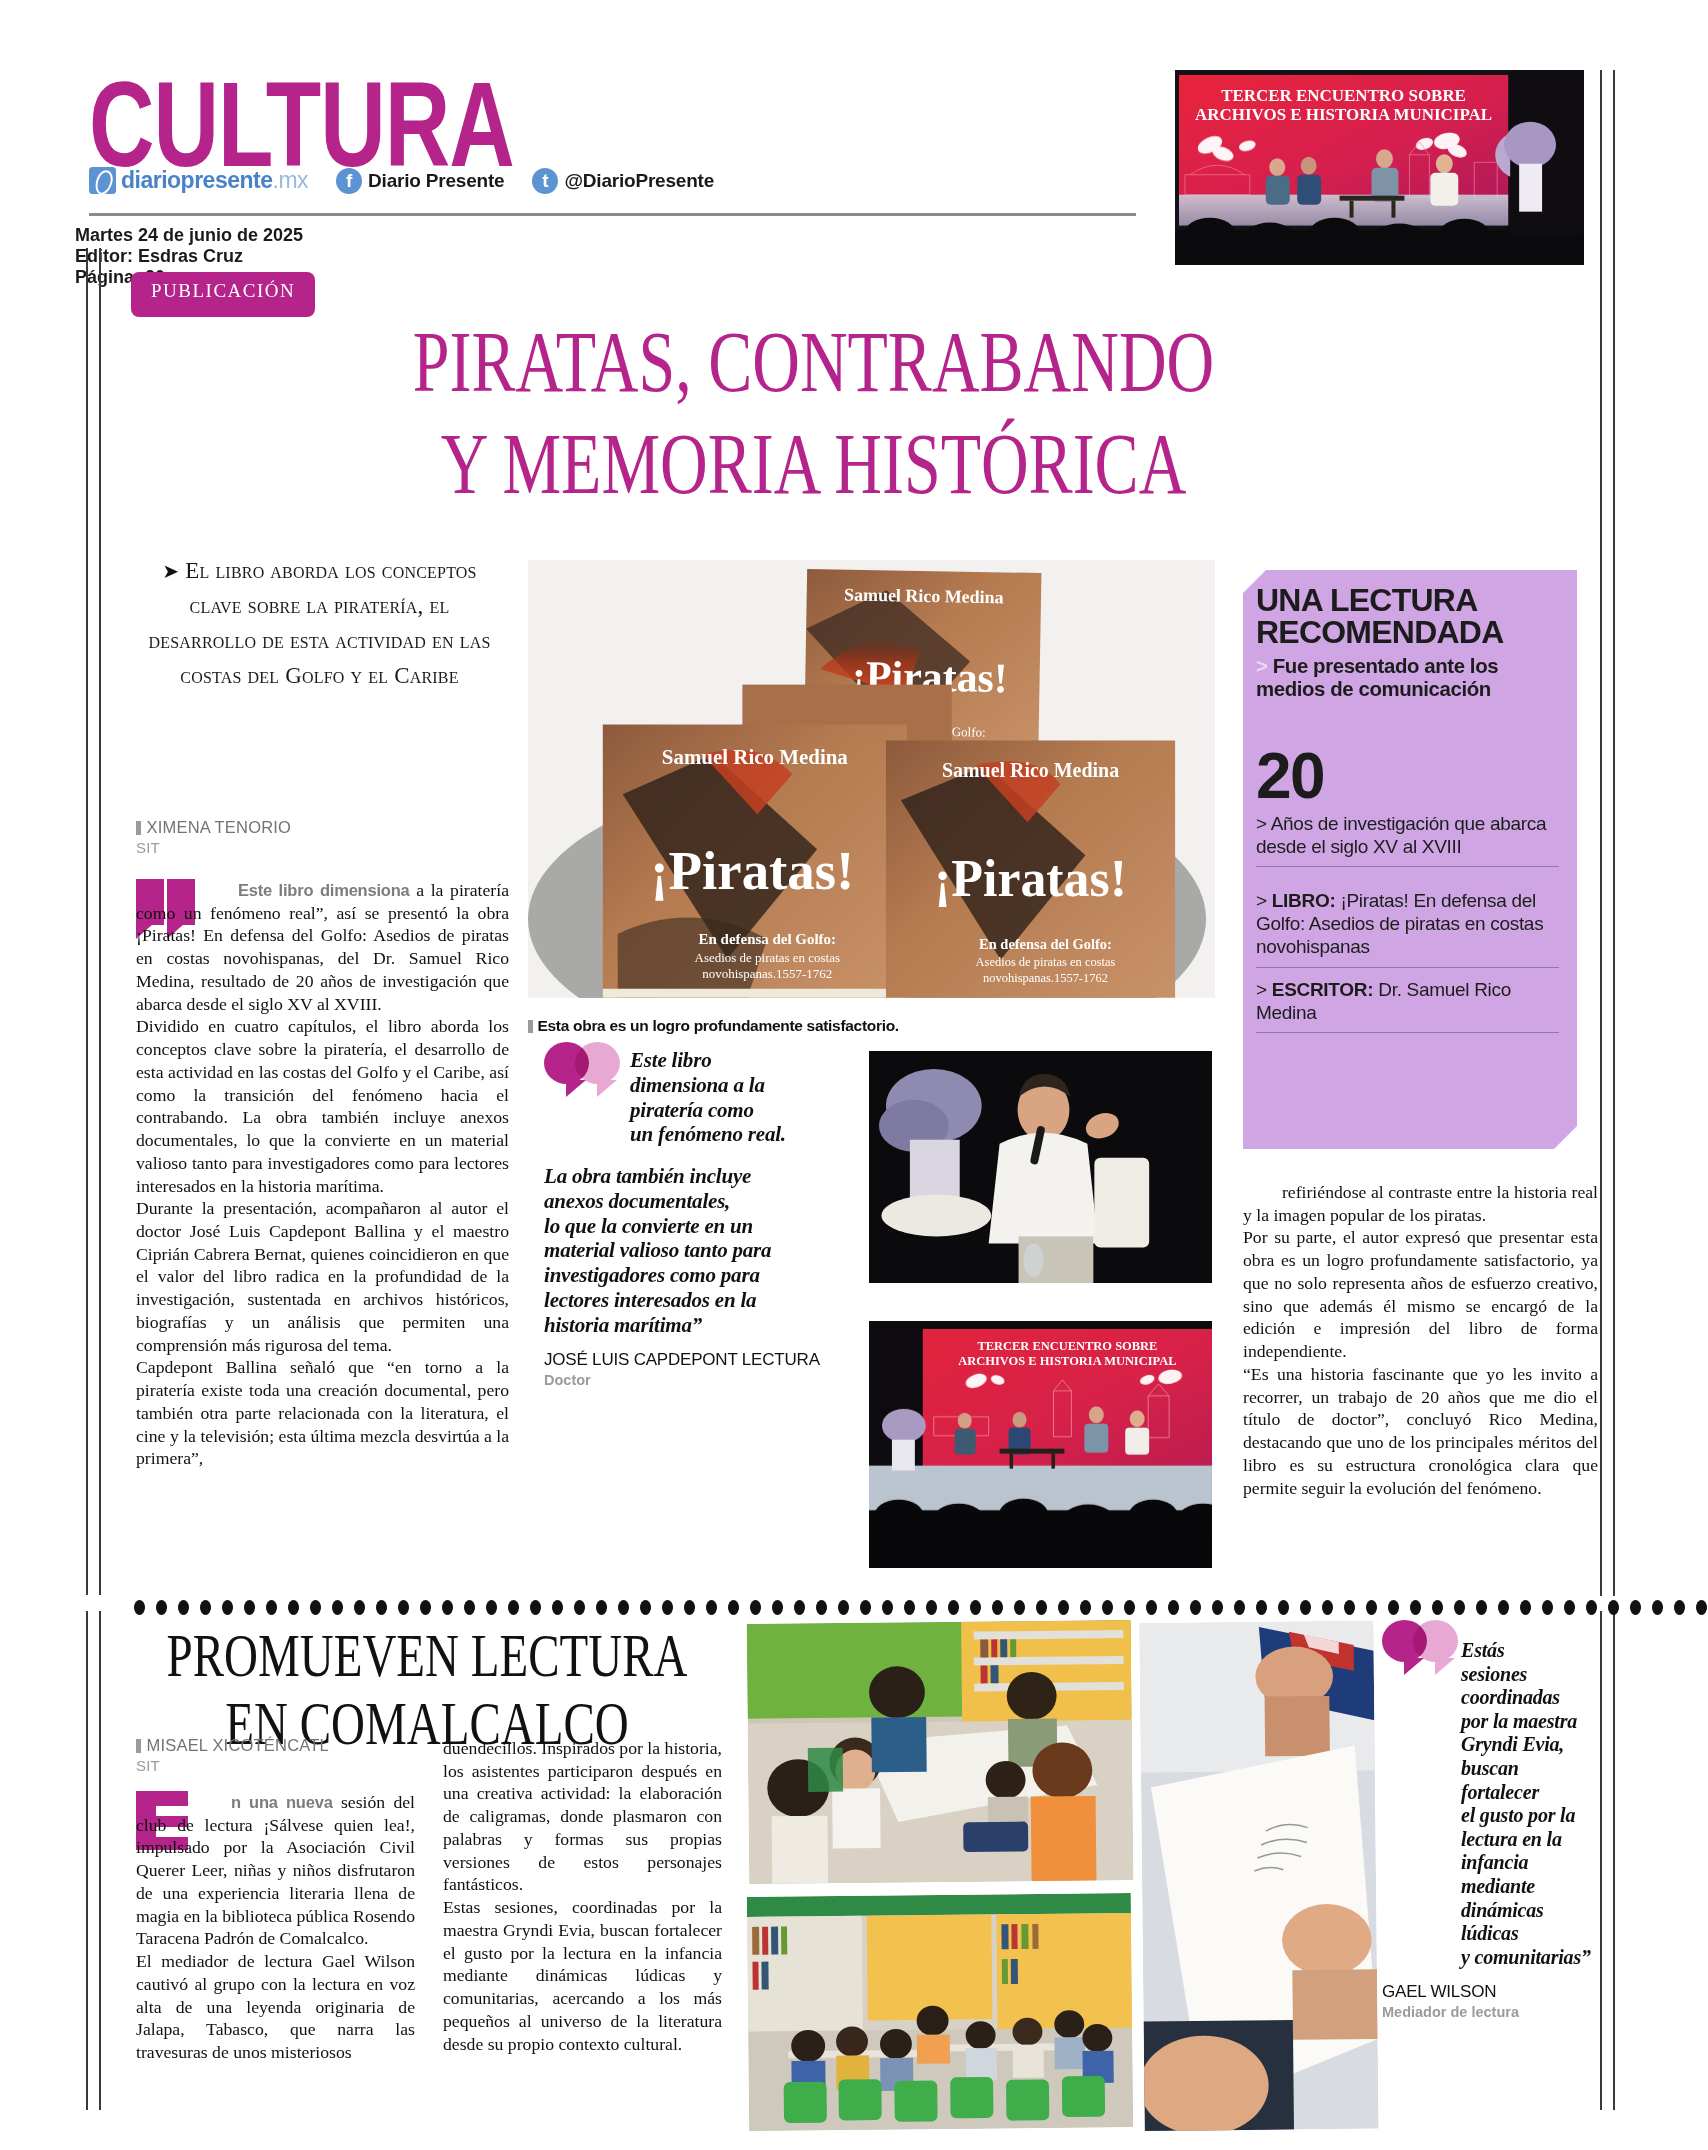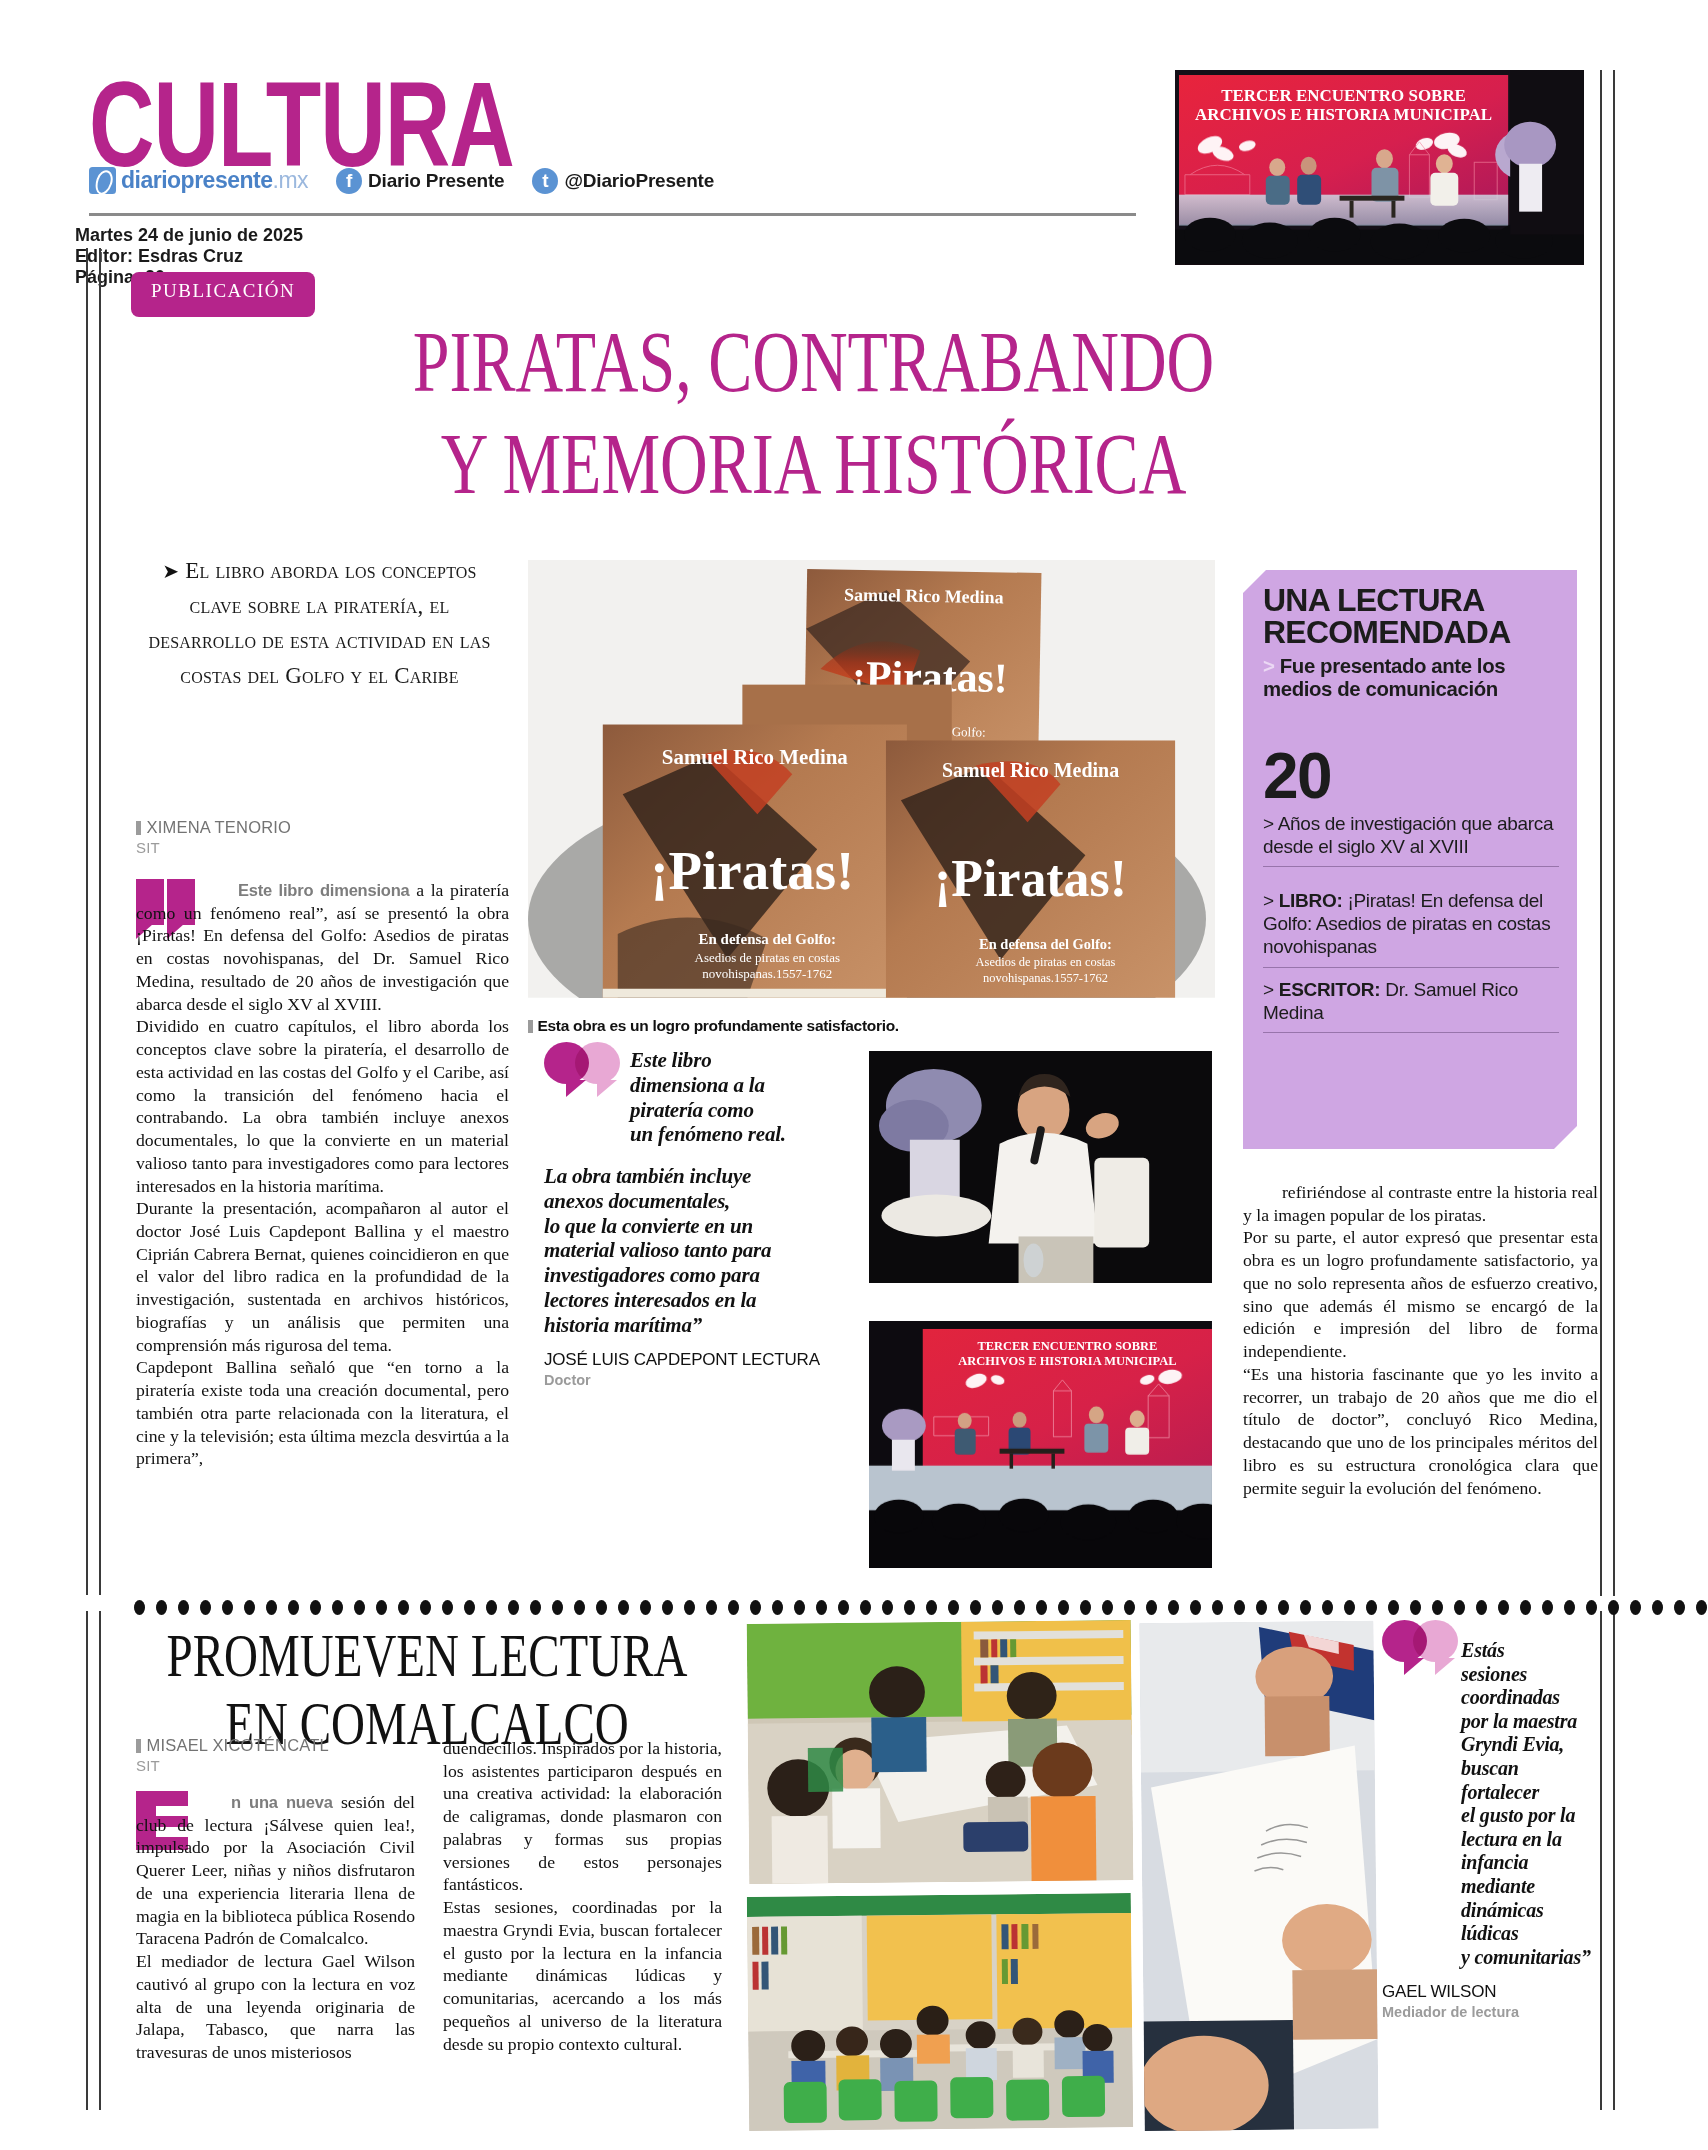--- a/index.html
+++ b/index.html
@@ -180,21 +180,21 @@
   #pullq-2 .qtext { margin-top: -29px; margin-left: 79px; font-size: 20px; }
 
   .photo-mid-a { position: absolute; left: 869px; top: 1051px; width: 343px; height: 232px; overflow: hidden; }
   .photo-mid-b { position: absolute; left: 869px; top: 1321px; width: 343px; height: 247px; overflow: hidden; }
 
   
   .factbox {
     position: absolute; left: 1243px; top: 570px; width: 334px; height: 579px;
     background: #CFA6E3;
     clip-path: polygon(23px 0, 100% 0, 100% calc(100% - 23px), calc(100% - 23px) 100%, 0 100%, 0 23px);
-    padding: 15px 18px 0 20px;
+    padding: 15px 18px 0 13px;
   }
   .fb-title {
     font-family: "Liberation Sans", sans-serif; font-weight: bold;
     font-size: 31px; line-height: 1.02; color: #1c1c1c; letter-spacing: -0.7px;
     transform: scaleX(1.03); transform-origin: left;
   }
   .fb-sub {
     font-family: "Liberation Sans", sans-serif; font-weight: bold;
     font-size: 20.4px; line-height: 1.12; color: #1c1c1c; margin-top: 7px; letter-spacing: -0.4px;
   }

